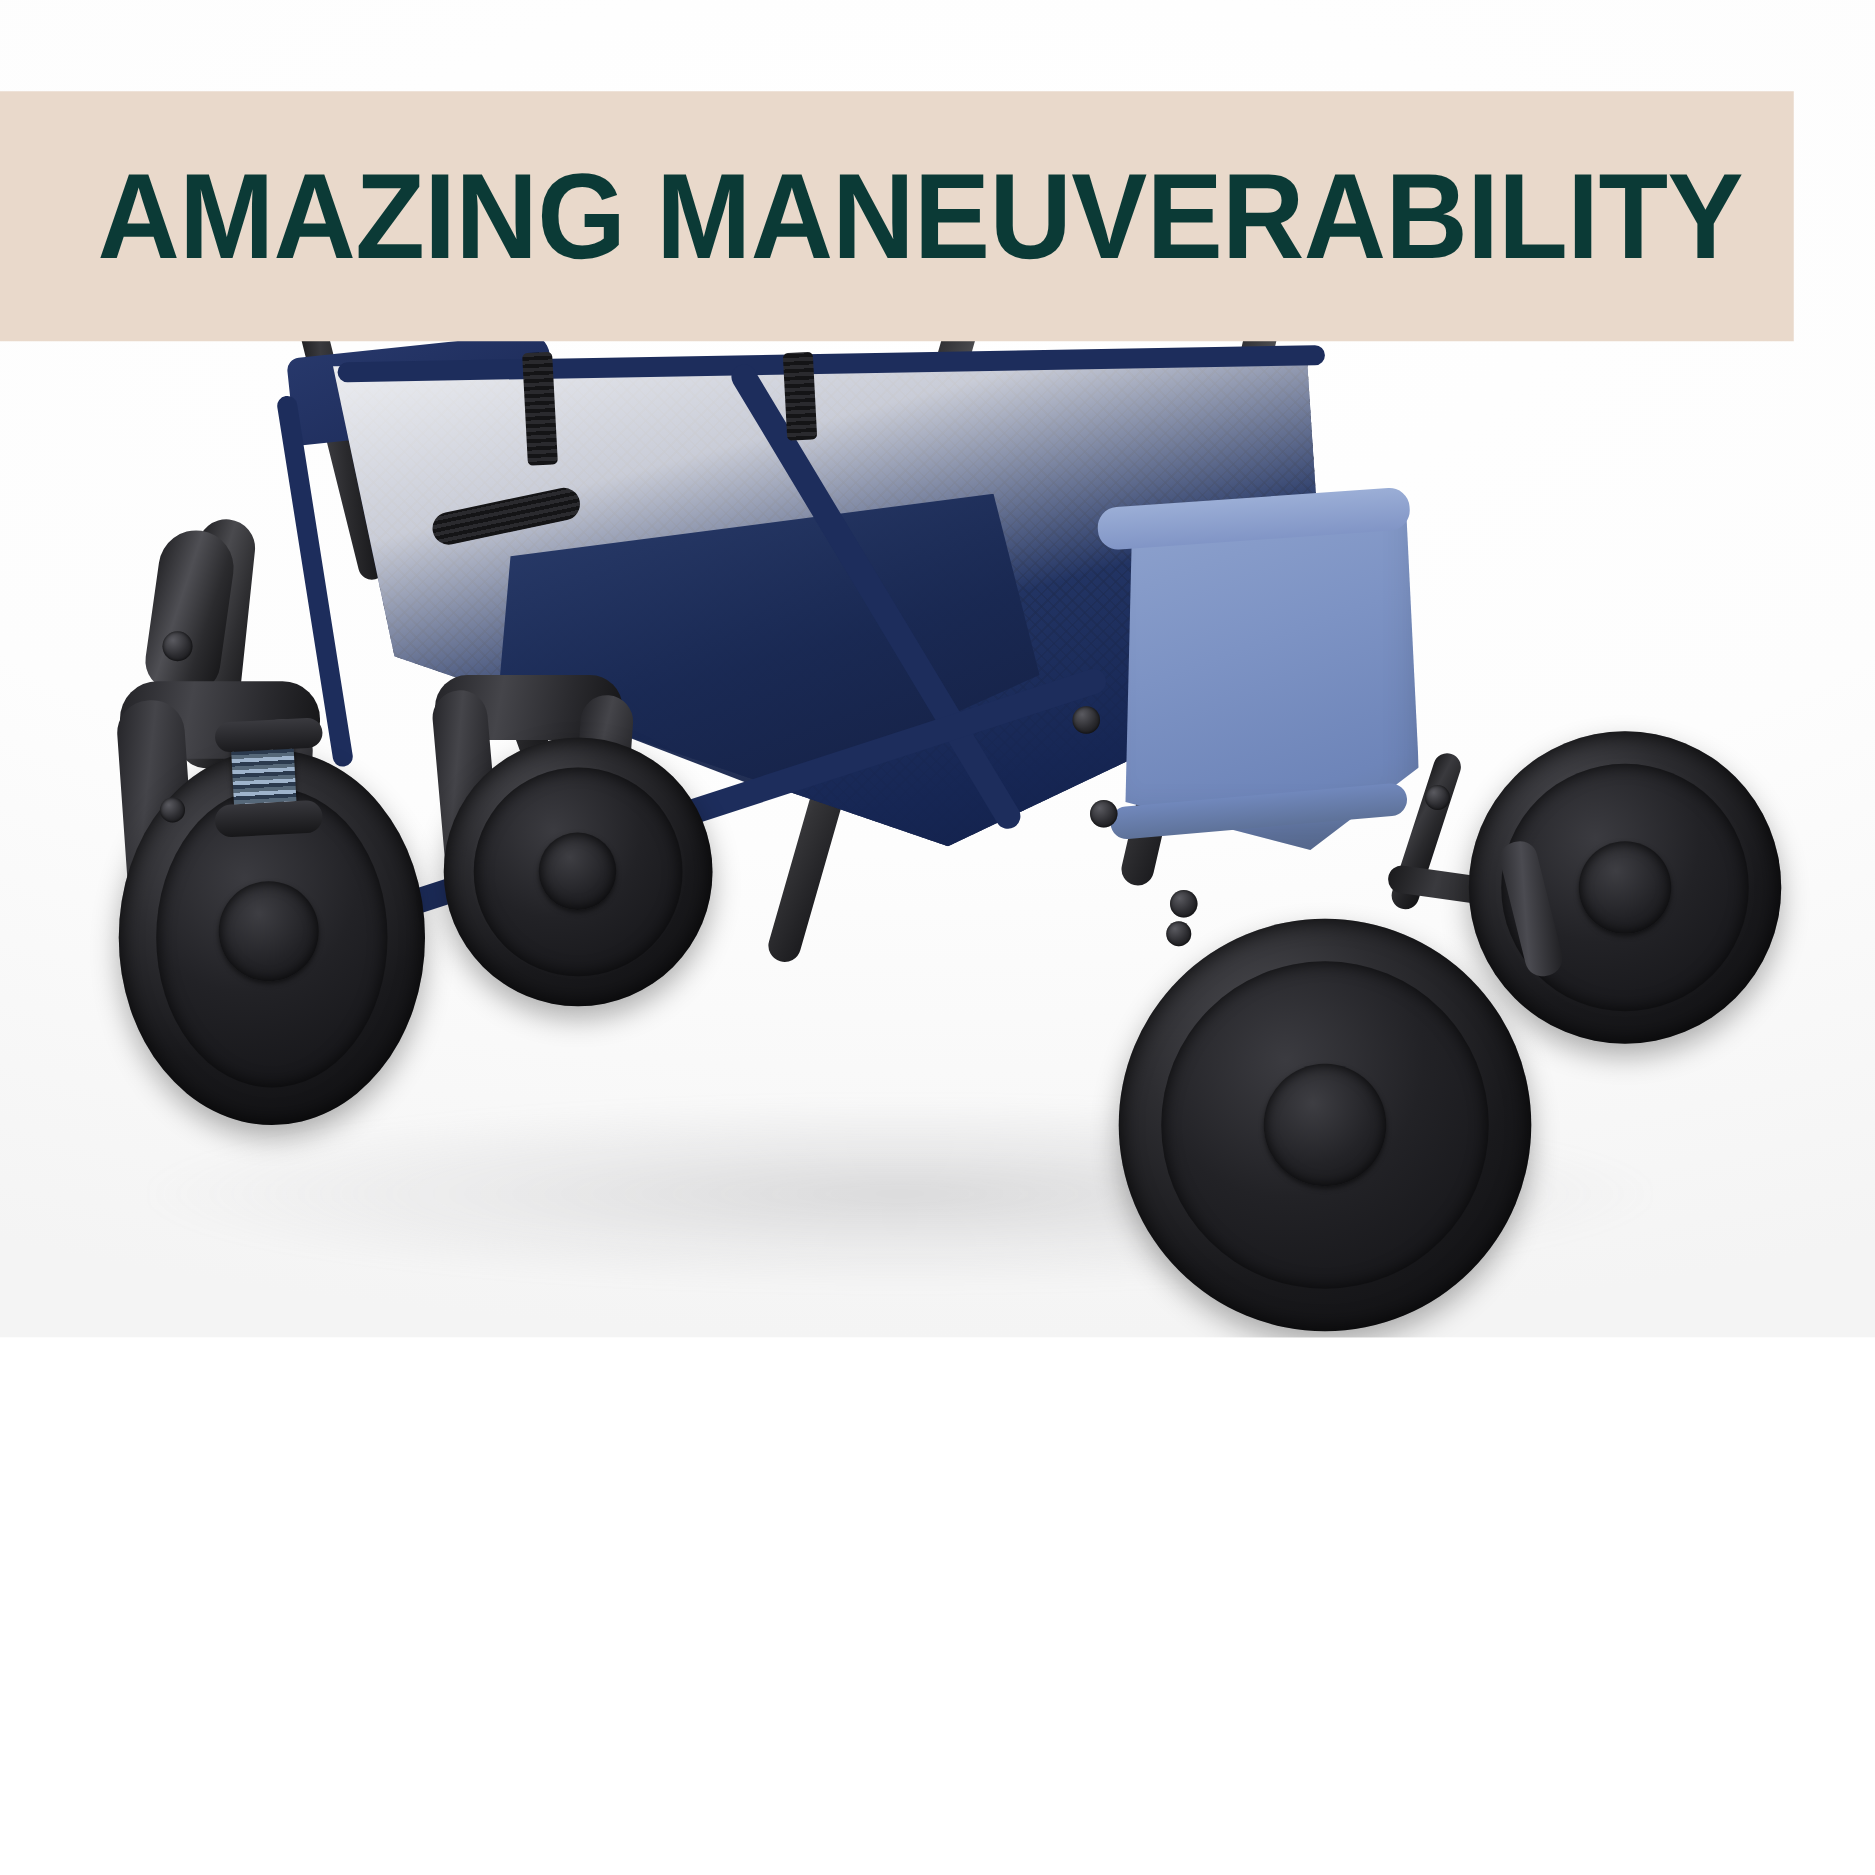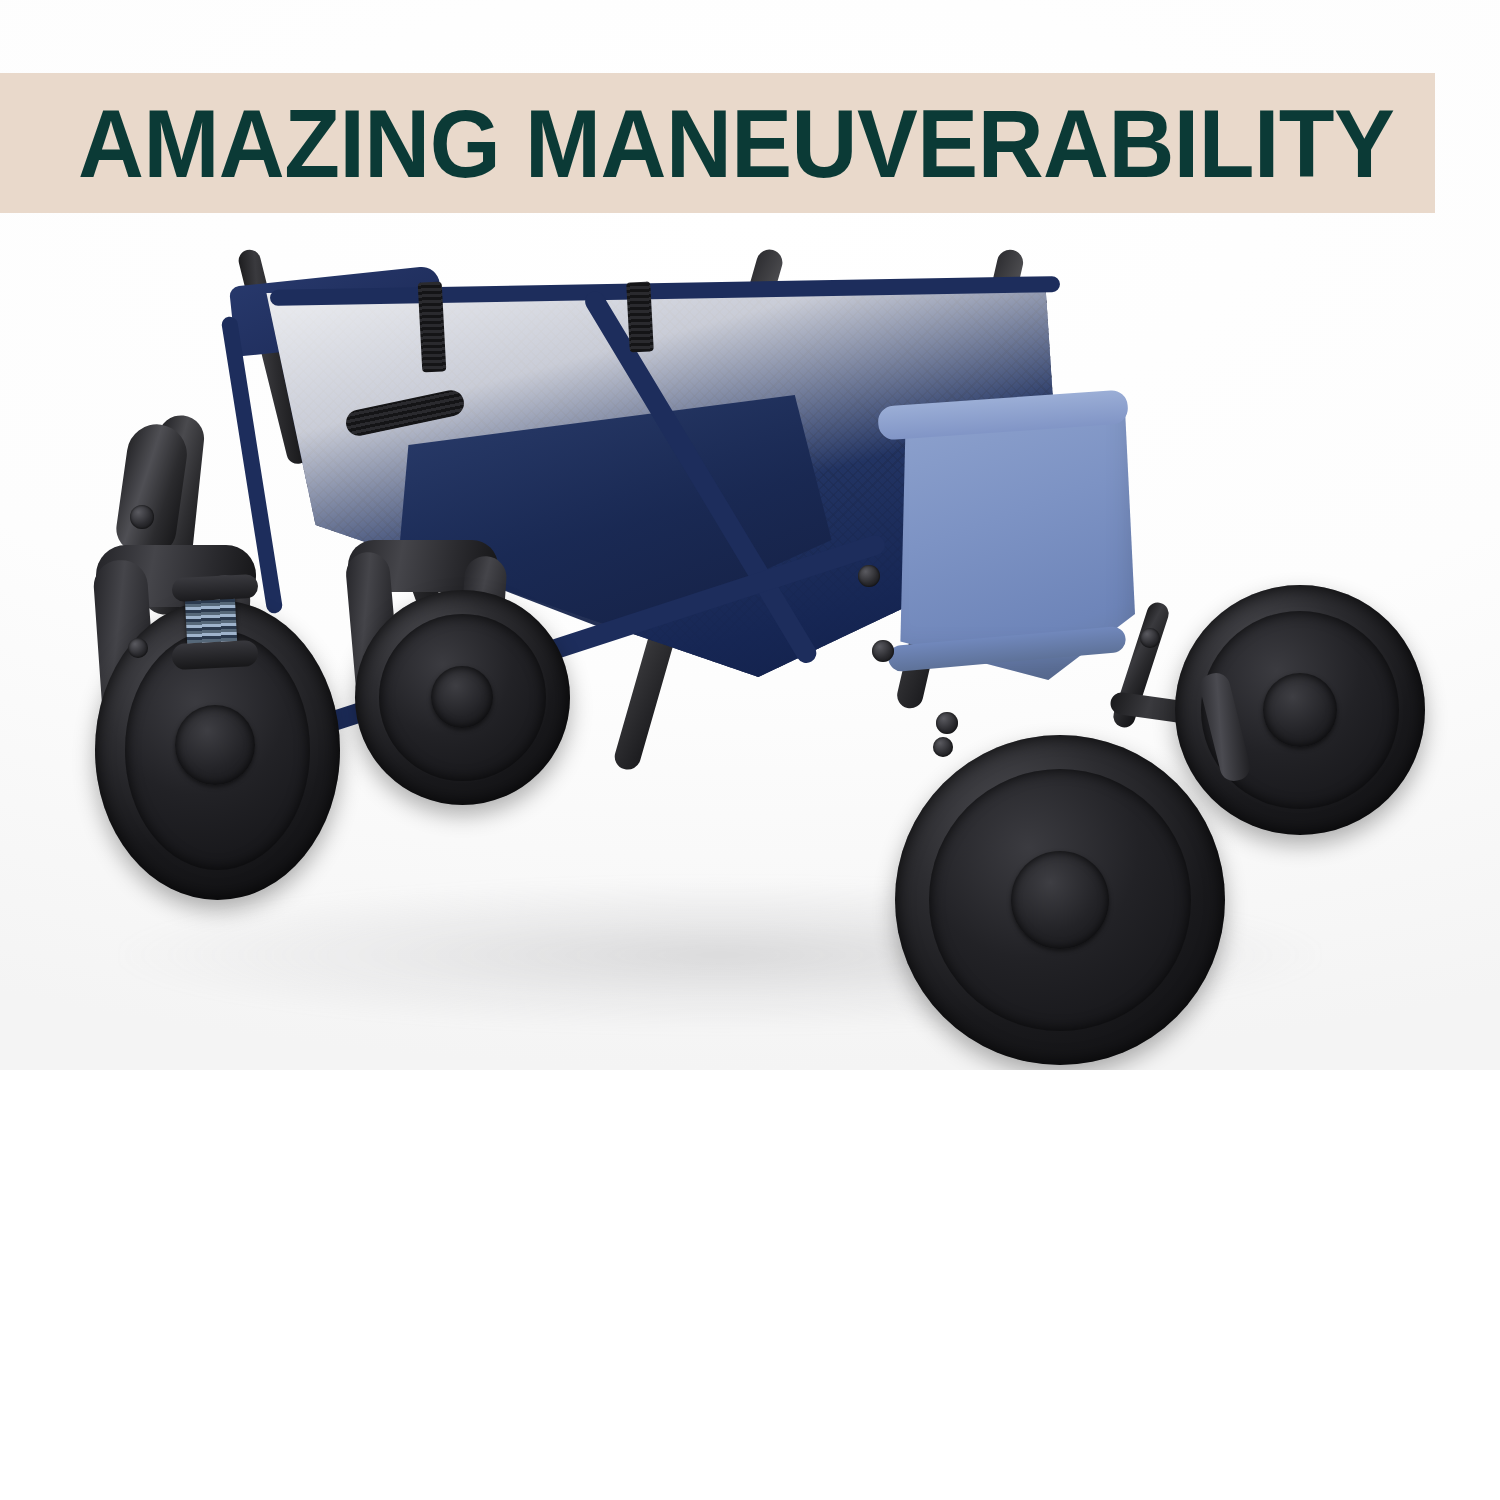--- a/index.html
+++ b/index.html
@@ -8,21 +8,21 @@
     background:#ffffff;
     font-family:"Liberation Sans", sans-serif;
     overflow:hidden;
     position:relative;
   }
 
   
   .banner{
     position:absolute;
     left:0px; top:73px;
-    width:1435px; height:140px;
+    width:1435px; height:200px;
     background:#E9D9CB;
     z-index:30;
   }
   .banner-title{
     position:absolute;
     left:78px; top:50%;
     transform:translateY(-50%);
     color:#0B3A36;
     font-family:"Liberation Sans", sans-serif;
     font-weight:700;

